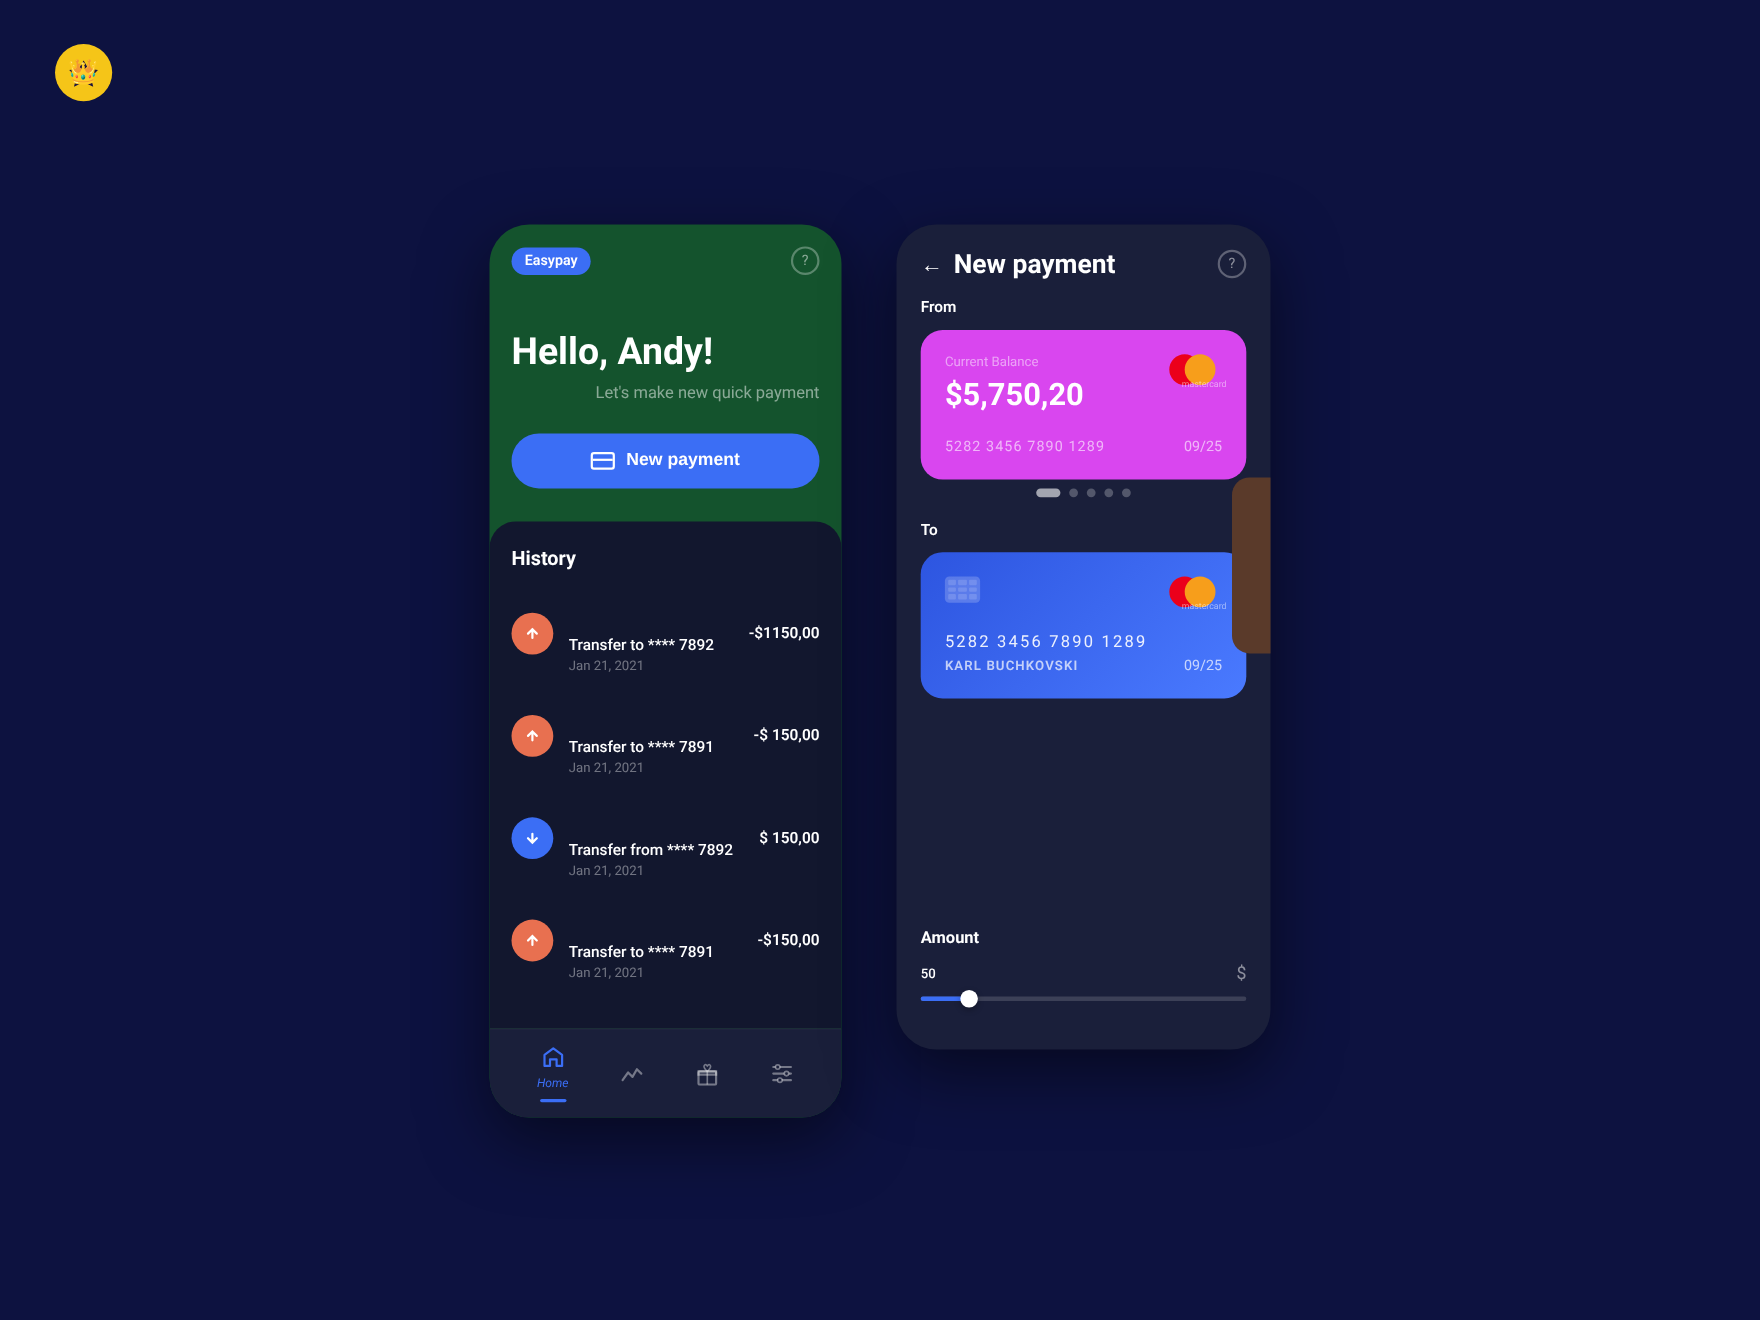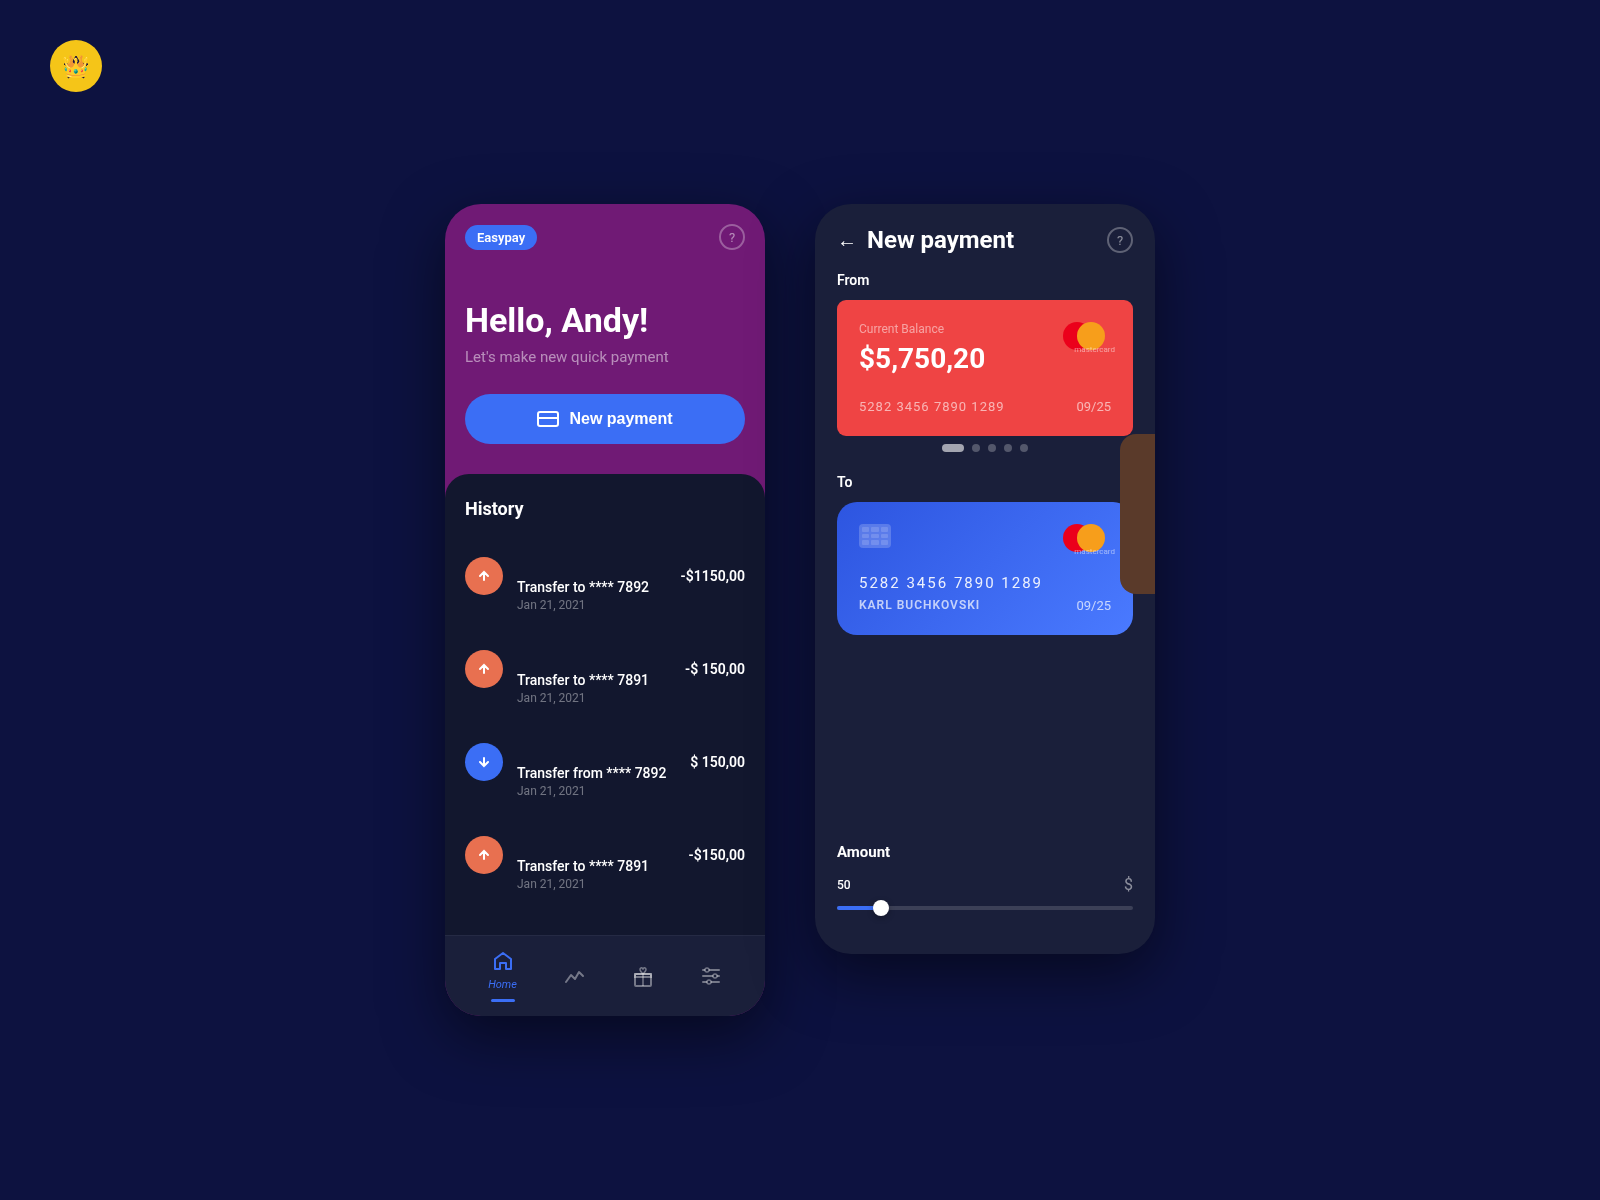--- a/index.html
+++ b/index.html
@@ -28,21 +28,21 @@
     .logo svg { width: 30px; height: 30px; }
     .screens-container {
       display: flex;
       gap: 50px;
       align-items: flex-start;
       margin-top: 20px;
     }
     
     .phone-left {
       width: 320px;
-      background: #701a75;
+      background: #14532d;
       border-radius: 36px;
       overflow: hidden;
       min-height: 720px;
       display: flex;
       flex-direction: column;
       box-shadow: 0 20px 60px rgba(0,0,0,0.5);
     }
     .phone-header {
       display: flex;
       align-items: center;
@@ -75,20 +75,21 @@
     .hello-text {
       font-size: 34px;
       font-weight: 700;
       color: white;
       margin-bottom: 8px;
     }
     .sub-text {
       font-size: 15px;
       color: rgba(255,255,255,0.5);
       margin-bottom: 28px;
+      text-align: right;
     }
     .new-payment-btn {
       width: 100%;
       background: #3b6ef5;
       color: white;
       border: none;
       border-radius: 30px;
       padding: 16px;
       font-size: 16px;
       font-weight: 600;
@@ -222,22 +223,22 @@
     }
     .right-content { padding: 0 22px; flex: 1; }
     .section-label {
       font-size: 14px;
       font-weight: 600;
       color: white;
       margin-bottom: 12px;
     }
     
     .credit-card-dark {
-      background: #ef4444;
-      border-radius: 9px;
+      background: #d946ef;
+      border-radius: 20px;
       padding: 22px;
       margin-bottom: 8px;
       position: relative;
       overflow: hidden;
     }
     .card-row-top {
       display: flex;
       justify-content: space-between;
       align-items: flex-start;
       margin-bottom: 12px;

